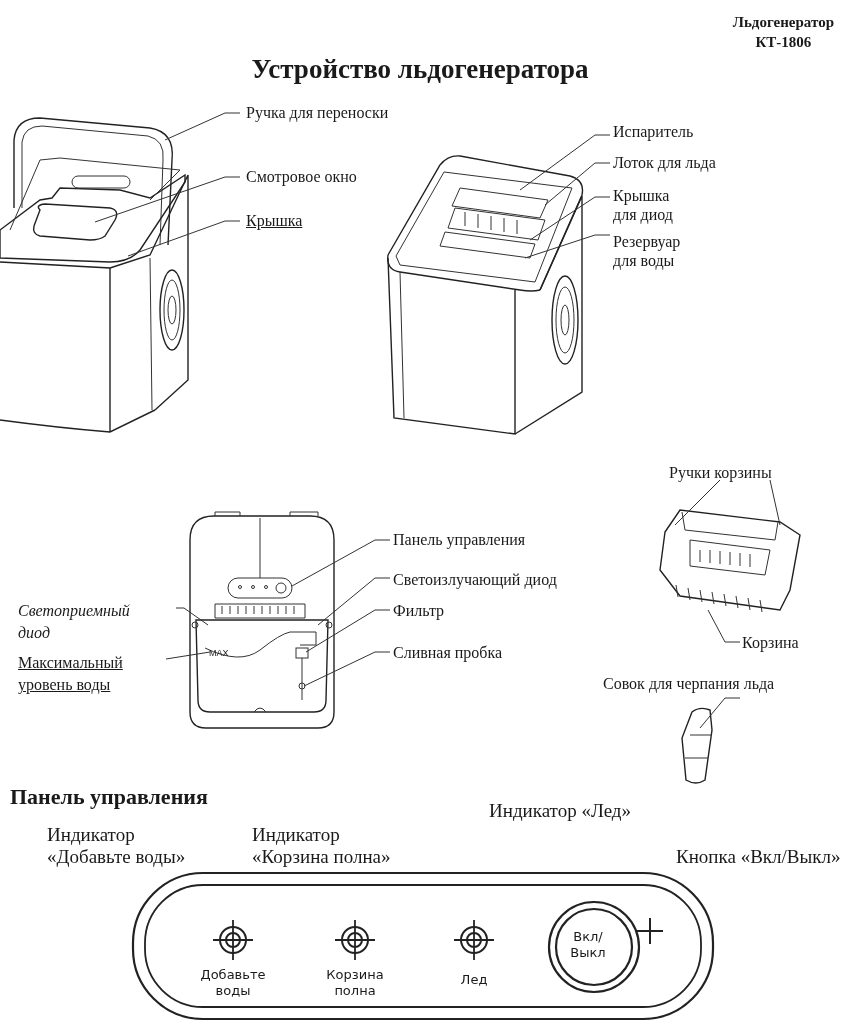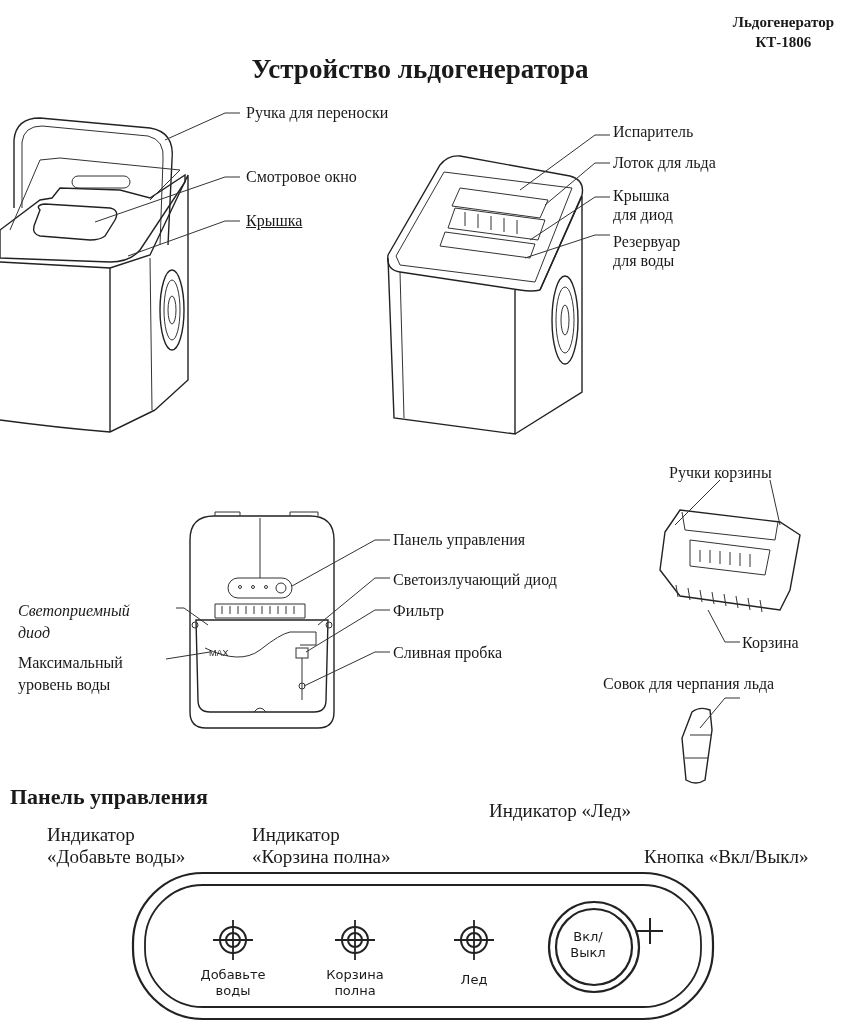--- a/index.html
+++ b/index.html
@@ -144,41 +144,41 @@
 </div>
 
 <div class="abs lbl" style="left:393px; top:530px;">Панель управления</div>
 <div class="abs lbl" style="left:393px; top:570px;">Светоизлучающий диод</div>
 <div class="abs lbl" style="left:393px; top:601px;">Фильтр</div>
 <div class="abs lbl" style="left:393px; top:643px;">Сливная пробка</div>
 <div class="abs lbl" style="left:18px; top:600px; line-height:22px;font-style:italic;">
   <div>Светоприемный</div>
   <div>диод</div>
 </div>
-<div class="abs lbl" style="left:18px; top:652px; line-height:22px;">
+<div class="abs lbl" style="left:18px; top:652px; line-height:22px;text-decoration:underline;">
   <div>Максимальный</div>
   <div>уровень воды</div>
 </div>
 
 <div class="abs lbl" style="left:669px; top:463px;">Ручки корзины</div>
 <div class="abs lbl" style="left:742px; top:633px;">Корзина</div>
 <div class="abs lbl" style="left:603px; top:674px;">Совок для черпания льда</div>
 
 <div class="abs sect">Панель управления</div>
 
 <div class="abs plbl" style="left:47px; top:824px;">
   <div>Индикатор</div>
   <div>«Добавьте воды»</div>
 </div>
 <div class="abs plbl" style="left:252px; top:824px;">
   <div>Индикатор</div>
   <div>«Корзина полна»</div>
 </div>
 <div class="abs plbl" style="left:453px; top:800px;margin-left:36px;">Индикатор «Лед»</div>
-<div class="abs plbl" style="left:644px; top:846px;text-align:center;">Кнопка «Вкл/Выкл»</div>
+<div class="abs plbl" style="left:676px; top:846px;text-align:center;">Кнопка «Вкл/Выкл»</div>
 
 <svg class="draw" width="846" height="1024" viewBox="0 0 846 1024" style="pointer-events:none;">
   <rect x="133" y="873" width="580" height="146" rx="70" fill="none" stroke="#222" stroke-width="2.2"></rect>
   <rect x="145" y="885" width="556" height="122" rx="58" fill="none" stroke="#222" stroke-width="1.8"></rect>
 
   <g>
     <circle cx="233" cy="940" r="13" fill="none" stroke="#222" stroke-width="2"></circle>
     <circle cx="233" cy="940" r="7" fill="none" stroke="#222" stroke-width="2"></circle>
     <line x1="213" y1="940" x2="253" y2="940" stroke="#222" stroke-width="1.8"></line>
     <line x1="233" y1="920" x2="233" y2="960" stroke="#222" stroke-width="1.8"></line>

